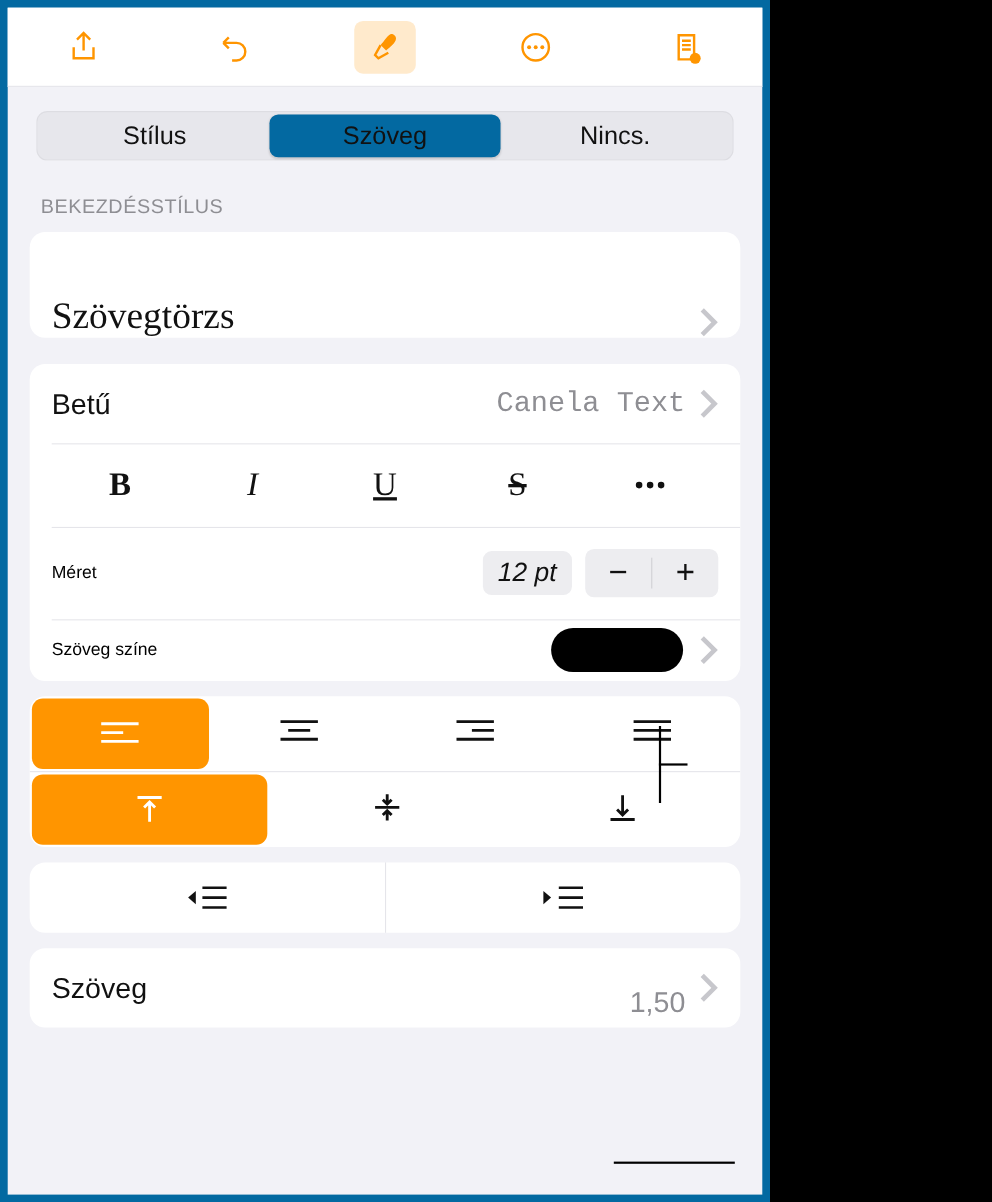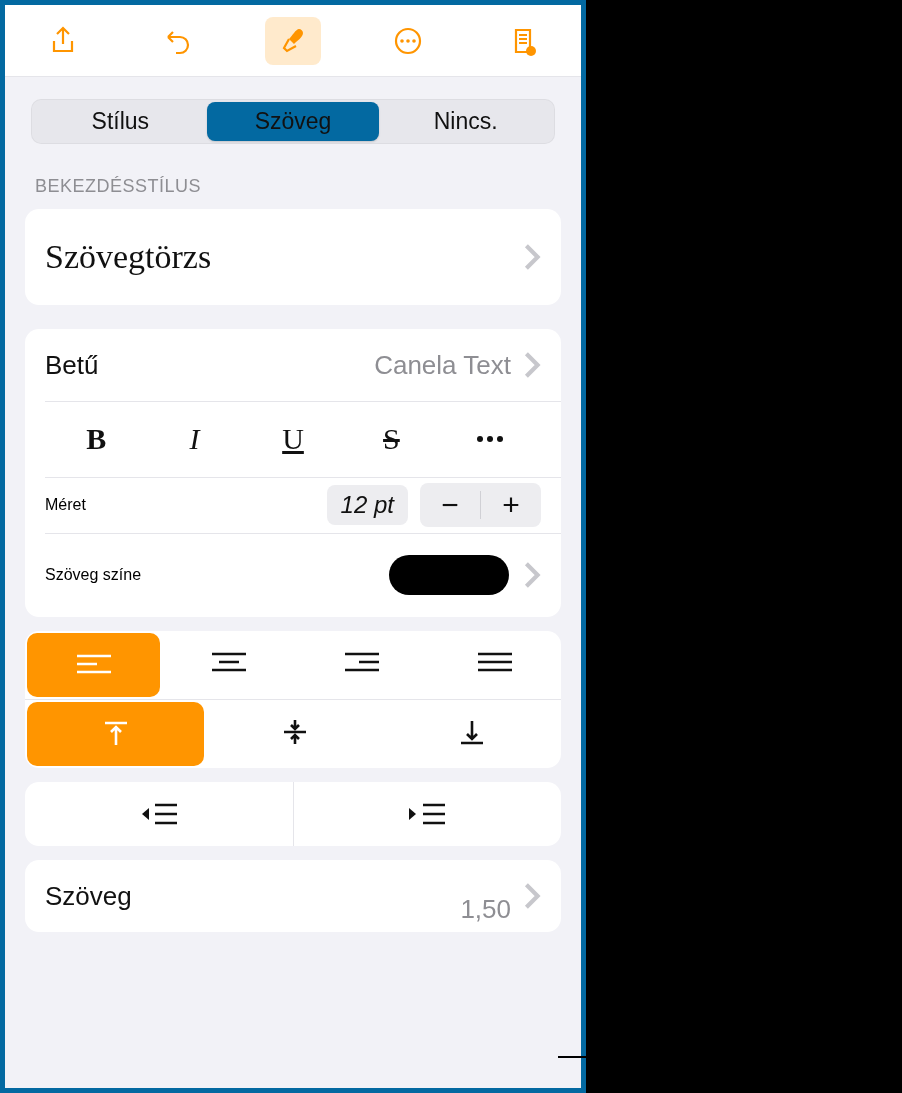--- a/index.html
+++ b/index.html
@@ -4,25 +4,25 @@
 <style>
   * { box-sizing: border-box; -webkit-font-smoothing: antialiased; }
   body {
     margin: 0;
     font-family: -apple-system, "Helvetica Neue", Arial, sans-serif;
     background: #000;
     width: 902px;
     height: 1093px;
   }
   .panel {
-    width: 586px;
+    width: 700px;
     height: 1093px;
     background: #f2f2f7;
     position: relative;
-    border: 5px solid #0369a1;
+    border: 7px solid #0369a1;
   }
   .toolbar {
     height: 72px;
     background: #fff;
     display: flex;
     align-items: center;
     justify-content: space-around;
     border-bottom: 1px solid #e5e5ea;
   }
   .tb-btn {
@@ -79,34 +79,34 @@
   .sbtn {
     flex:1; display:flex; align-items:center; justify-content:center;
     font-size:30px; font-family: 'Times New Roman', serif; color:#111;
     height:40px;
   }
   .sbtn.bold{ font-weight:bold;}
   .sbtn.italic{ font-style:italic;}
   .sbtn.under{ text-decoration:underline;}
   .sbtn.strike{ text-decoration:line-through;}
   .sbtn svg{ width:30px; height:8px; fill:#111;}
-  .size-row { padding: 6px 20px; justify-content: space-between; position:relative;}
+  .size-row { padding: 20px 20px; justify-content: space-between; position:relative;}
   .size-row::before { content:""; position:absolute; top:0; left:20px; right:0; height:1px; background:#e5e5ea;}
   .size-badge {
     background:#ededf0; border-radius:8px; padding:6px 14px; font-size:24px; color:#111;
     margin-left:auto; margin-right:12px;font-style:italic;
   }
   .stepper {
     display:flex; background:#ededf0; border-radius:8px; overflow:hidden;
   }
   .stepper button{
     border:none; background:transparent; width:60px; height:44px; font-size:30px; color:#111; cursor:pointer;
   }
   .stepper .sep{ width:1px; background:#d0d0d5; margin:8px 0;}
-  .color-row { padding:22px 20px; position:relative;}
+  .color-row { padding:8px 20px; position:relative;}
   .color-row::before { content:""; position:absolute; top:0; left:20px; right:0; height:1px; background:#e5e5ea;}
   .swatch {
     width:120px; height:40px; background:#000; border-radius:20px; margin-left:auto; margin-right:14px;
   }
   .ag-card { margin:14px 20px; background:#fff; border-radius:14px; overflow:hidden;}
   .ag-row { display:flex; border-bottom:1px solid #e5e5ea;}
   .ag-row:last-child{border-bottom:none;}
   .ag-btn {
     flex:1; display:flex; align-items:center; justify-content:center;
     height:64px; color:#111;
@@ -164,32 +164,32 @@
   <div class="seg-wrap">
     <div class="segmented">
       <div class="seg-item">Stílus</div>
       <div class="seg-item active">Szöveg</div>
       <div class="seg-item">Nincs.</div>
     </div>
   </div>
 
   <div class="section-label">Bekezdésstílus</div>
   <div class="card">
-    <div class="card-row" style="min-height:96px;">
+    <div class="card-row" style="min-height:96px;align-items:flex-end;">
       <span class="pstyle-name">Szövegtörzs</span>
       <span class="chevron"><svg viewBox="0 0 12 20">
             <path d="M2 2l8 8-8 8"></path>
           </svg></span>
     </div>
   </div>
 
   <div class="card" style="margin-top:24px;">
     <div class="card-row">
       <span>Betű</span>
-      <span class="font-row-val" style="font-family:Liberation Sans, sans-serif;">Canela Text</span>
+      <span class="font-row-val" style="font-family:Liberation Mono, monospace;">Canela Text</span>
       <span class="chevron"><svg viewBox="0 0 12 20">
             <path d="M2 2l8 8-8 8"></path>
           </svg></span>
     </div>
     <div class="style-btns-row" style="position:relative;">
       <div style="position:absolute;top:0;left:20px;right:0;height:1px;background:#e5e5ea;"></div>
       <div class="sbtn bold">B</div>
       <div class="sbtn italic">I</div>
       <div class="sbtn under">U</div>
       <div class="sbtn strike">S</div>

